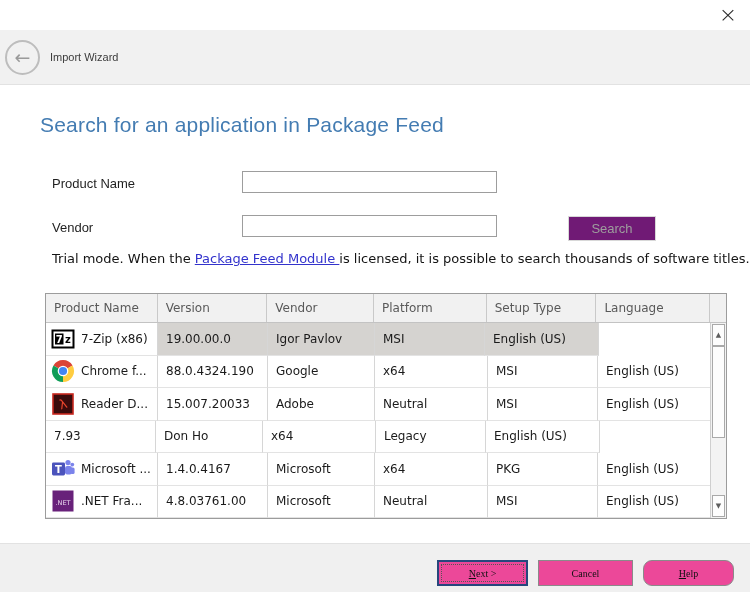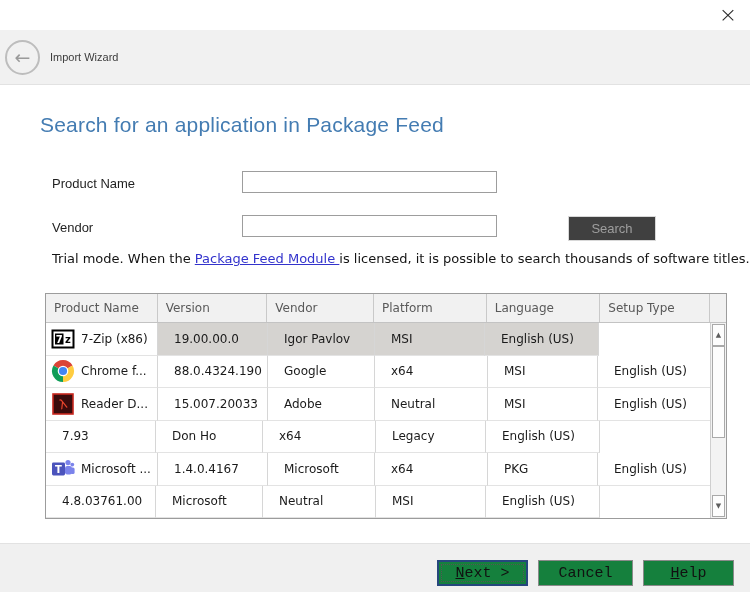--- a/index.html
+++ b/index.html
@@ -46,21 +46,21 @@
   .lbl-vendor  { top:220px; }
   .text-input {
     position:absolute; left:242px; width:255px; height:22px;
     border:1px solid #9d9d9d; background:#fff; font-size:13px; padding:0 4px;
     font-family:"Liberation Sans", sans-serif; outline:none;
   }
   .inp-product { top:171px; }
   .inp-vendor  { top:215px; }
   .search-btn {
     position:absolute; left:568px; top:216px; width:88px; height:25px;
-    background:#404040; border:1px solid #d8d8d8; color:#9e9e9e;
+    background:#701a75; border:1px solid #d8d8d8; color:#9e9e9e;
     font-size:13px; font-family:"Liberation Sans", sans-serif;
   }
   .trial-line {
     position:absolute; left:52px; top:251px; font-size:13px; color:#141414;
     font-family:"DejaVu Sans", sans-serif; white-space:nowrap;
   }
   .trial-link { color:#3333cc; text-decoration:underline; cursor:pointer; }
 
   
   .grid {
@@ -69,21 +69,21 @@
     font-family:"DejaVu Sans", sans-serif; font-size:12px; color:#1a1a1a;
   }
   .grid-head { display:flex; height:29px; background:#f1f1f1; border-bottom:1px solid #c3c3c3; }
   .grid-head .hcell {
     display:flex; align-items:center; padding-left:8px;
     color:#595959; border-right:1px solid #c9c9c9; overflow:hidden; white-space:nowrap;
   }
   .grid-body { position:relative; height:195px; }
   .grid-row { display:flex; height:32.5px; width:666px; }
   .grid-row .cell {
-    display:flex; align-items:center; padding-left:16px;
+    display:flex; align-items:center; padding-left:8px;
     border-right:1px solid #d6d6d6; border-bottom:1px solid #e3e3e3;
     overflow:hidden; white-space:nowrap;
   }
   .grid-row .cell.product { padding-left:5px; }
   .grid-row.selected .cell { background:#d5d3d0; }
   .grid-row.selected .cell.product { background:#ffffff; }
   .c0 { width:112px; } .c1 { width:110px; } .c2 { width:107px; }
   .c3 { width:113px; } .c4 { width:110px; } .c5 { width:114px; }
   .chead-scroll { width:16px; border-right:none !important; }
   .row-icon { width:24px; height:24px; margin-right:6px; flex:0 0 24px; }
@@ -104,31 +104,31 @@
     position:absolute; left:1px; top:23px; width:13px; height:92px;
     background:#fdfdfd; border:1px solid #a9a9a9;
   }
 
   
   .footer {
     position:absolute; left:0; right:0; top:543px; height:49px;
     background:#f0f0f0; border-top:1px solid #e2e2e2;
   }
   .btn {
-    position:absolute; top:16px; height:26px; background:#15803d;
-    border:1px solid #8a8a8a; font-size:15px; color:#111;
-    font-family:Liberation Mono, monospace;
+    position:absolute; top:16px; height:26px; background:#ec4899;
+    border:1px solid #8a8a8a; font-size:10px; color:#111;
+    font-family:Liberation Serif, serif;
   }
   .btn-next {
     left:437px; width:91px;
     border:1px solid #26477d; box-shadow:inset 0 0 0 1px #26477d;
     outline:1px dotted #555; outline-offset:-5px;
   }
   .btn-cancel { left:538px; width:95px; }
-  .btn-help   { left:643px; width:91px; }
+  .btn-help   { left:643px; width:91px;border-radius:9px; }
   .accel { text-decoration:underline; }
 </style>
 </head>
 <body>
 
 <div class="titlebar">
   <div class="close-btn">×</div>
 </div>
 
 <div class="wizard-header">
@@ -147,22 +147,22 @@
 <div class="trial-line">
   <span>Trial mode. When the </span><span class="trial-link">Package Feed Module </span><span>is licensed, it is possible to search thousands of software titles.</span>
 </div>
 
 <div class="grid">
   <div class="grid-head">
     <div class="hcell c0">Product Name</div>
     <div class="hcell c1">Version</div>
     <div class="hcell c2">Vendor</div>
     <div class="hcell c3">Platform</div>
+    <div class="hcell c4">Setup Type</div>
     <div class="hcell c5">Language</div>
-    <div class="hcell c4">Setup Type</div>
     <div class="hcell chead-scroll"></div>
   </div>
 
   <div class="grid-body">
 
     <div class="grid-row selected">
       <div class="cell c0 product">
         <svg class="row-icon" viewBox="0 0 24 24">
           <rect x="1.5" y="3.5" width="21" height="17" fill="#fff" stroke="#000" stroke-width="2"></rect>
           <rect x="4" y="6.5" width="8.5" height="11" fill="#000"></rect>
@@ -279,20 +279,27 @@
         </div>
       <div class="cell c4">
           <span>PKG</span>
         </div>
       <div class="cell c5">
           <span>English (US)</span>
         </div>
     </div>
 
     <div class="grid-row">
+      <div class="cell c0 product">
+        <svg class="row-icon" viewBox="0 0 24 24">
+          <rect x="1.5" y="1.5" width="21" height="21" fill="#68217a"></rect>
+          <text x="12" y="15.5" fill="#e9d7ee" font-size="6.5" text-anchor="middle" font-family="DejaVu Sans, sans-serif">.NET</text>
+        </svg>
+        <span>.NET Fra...</span>
+      </div>
       <div class="cell c1">
           <span>4.8.03761.00</span>
         </div>
       <div class="cell c2">
           <span>Microsoft</span>
         </div>
       <div class="cell c3">
           <span>Neutral</span>
         </div>
       <div class="cell c4">

